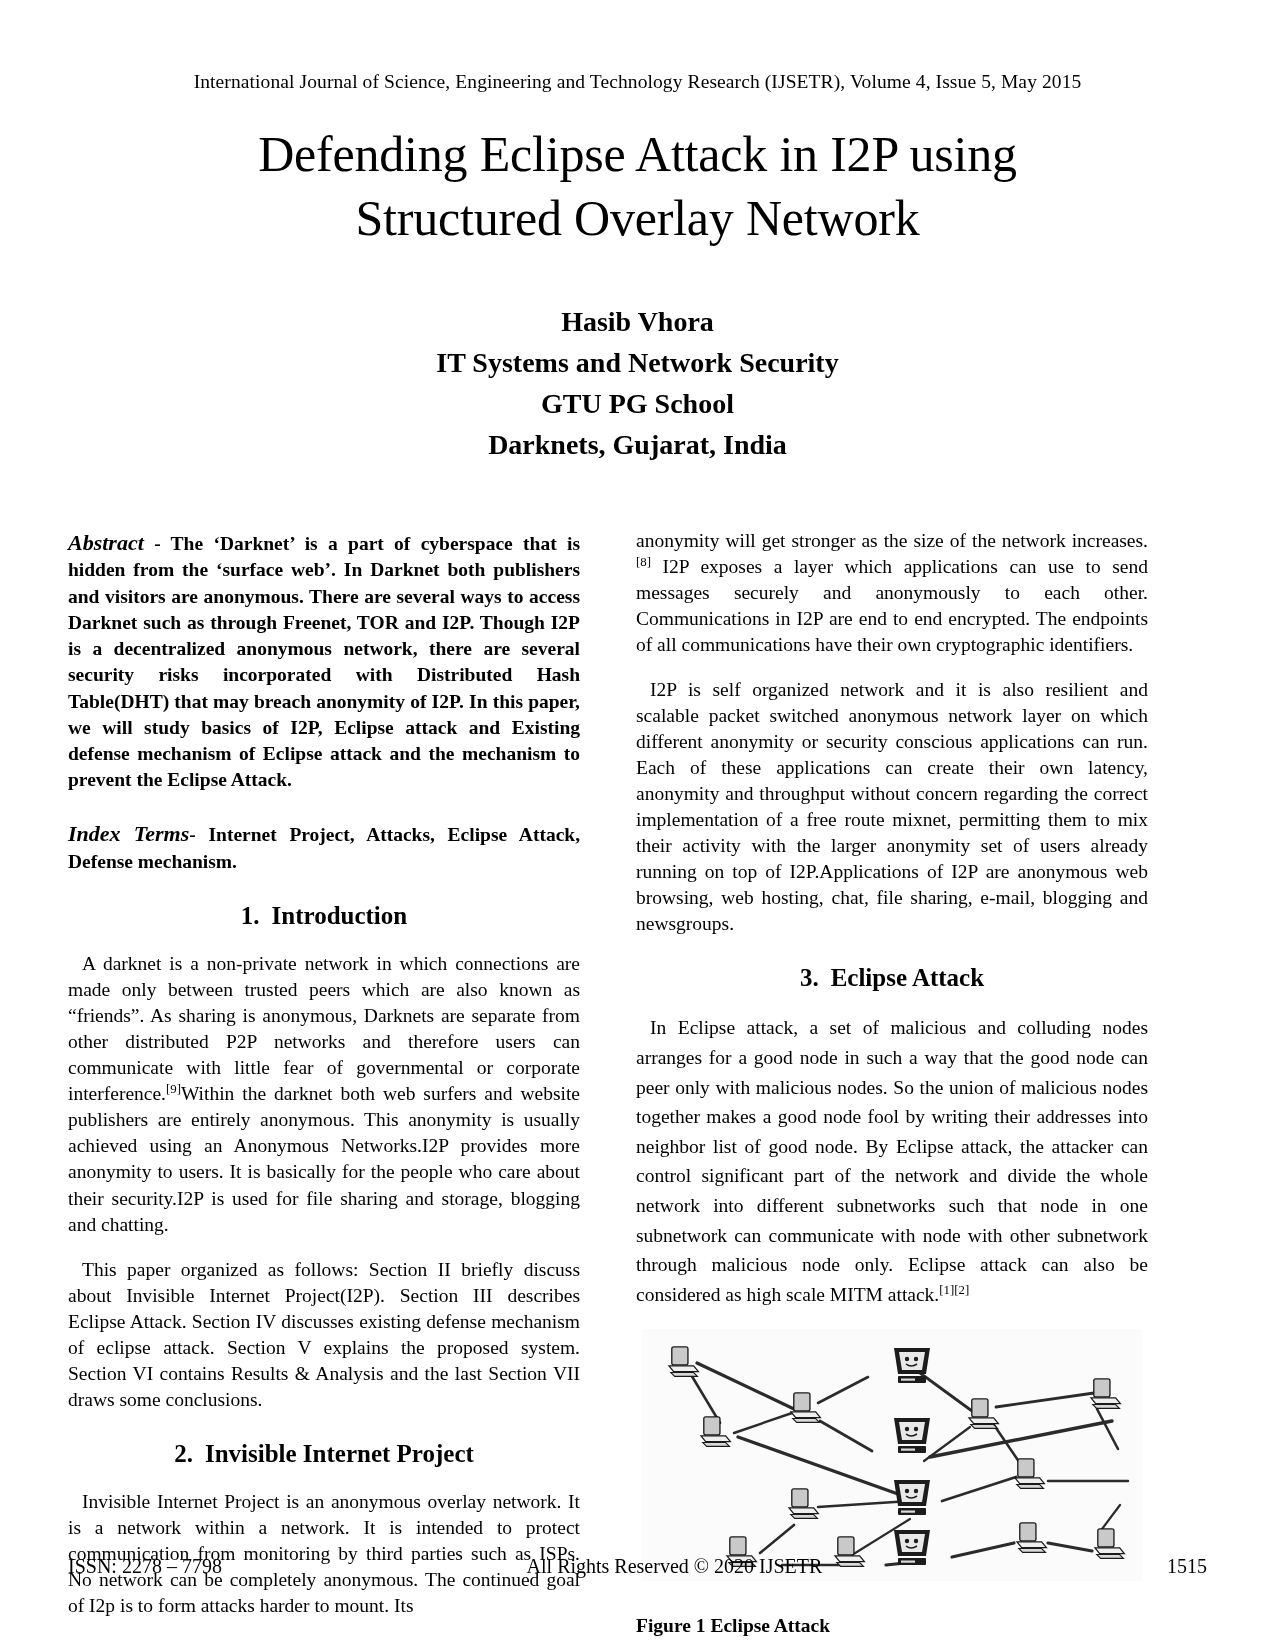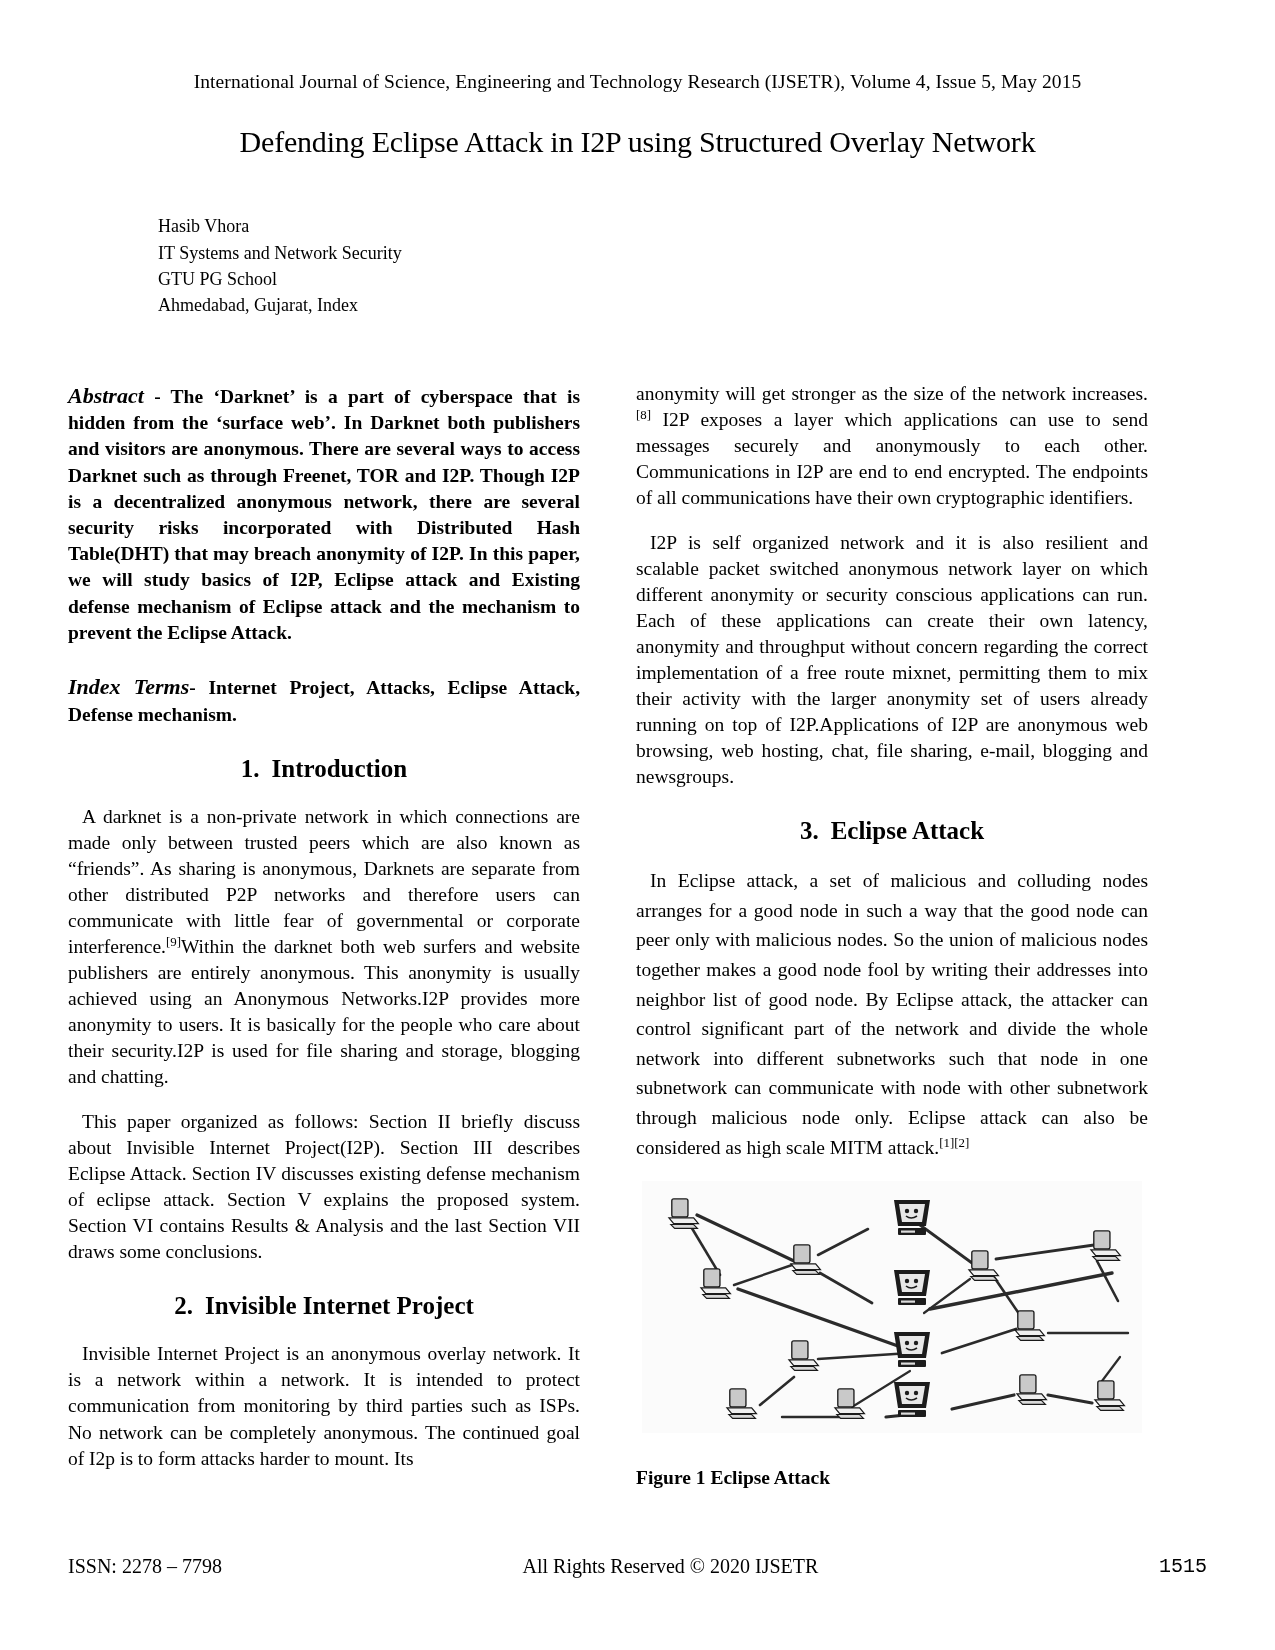--- a/index.html
+++ b/index.html
@@ -29,38 +29,38 @@
     text-align: center;
     font-size: 19.5px;
     line-height: 1.2;
     padding-top: 70px;
     letter-spacing: 0.1px;
   }
 
   
   .paper-title {
     text-align: center;
-    font-size: 30px;
+    font-size: 50px;
     line-height: 1.27;
     font-weight: normal;
     margin: 30px 85px 0 85px;
     letter-spacing: -0.2px;
   }
 
   
   .authors {
     display: flex;
     margin-top: 52px;
     padding: 0 90px;
   }
   .author-block {
     flex: 1 1 50%;
-    text-align: left;
-    font-weight: normal;
-    font-size: 18px;
+    text-align: center;
+    font-weight: bold;
+    font-size: 28px;
     line-height: 1.46;
   }
   .author-block .aline { display: block; }
 
   
   .columns {
     display: flex;
     margin-top: 62px;
     gap: 56px;
   }
@@ -137,37 +137,37 @@
     position: absolute;
     left: 68px;
     right: 68px;
     bottom: 72px;
     display: flex;
     align-items: center;
     font-size: 20px;
   }
   .footer-left { flex: 0 0 auto; }
   .footer-center { flex: 1 1 auto; text-align: center; padding-right: 40px;}
-  .footer-right { flex: 0 0 auto; font-family: Liberation Mono, monospace; }
+  .footer-right { flex: 0 0 auto; }
 </style>
 </head>
 <body>
 
 <div class="page">
 
   <div class="running-head">International Journal of Science, Engineering and Technology Research (IJSETR), Volume 4, Issue 5, May 2015</div>
 
   <h1 class="paper-title">Defending Eclipse Attack in I2P using Structured Overlay Network</h1>
 
   <div class="authors">
     <div class="author-block">
       <span class="aline">Hasib Vhora</span>
       <span class="aline">IT Systems and Network Security</span>
       <span class="aline">GTU PG School</span>
-      <span class="aline">Ahmedabad, Gujarat, Index</span>
+      <span class="aline">Darknets, Gujarat, India</span>
     </div>
   </div>
 
   <div class="columns">
 
     <div class="col">
 
       <p class="abstract">
         <span class="abstract-lead">Abstract</span><span> - </span><span>The ‘Darknet’ is a part of cyberspace that is hidden from the ‘surface web’. In Darknet both publishers and visitors are anonymous. There are several ways to access Darknet such as through Freenet, TOR and I2P. Though I2P is a decentralized anonymous network, there are several security risks incorporated with Distributed Hash Table(DHT) that may breach anonymity of I2P. In this paper, we will study basics of I2P, Eclipse attack and Existing defense mechanism of Eclipse attack and the mechanism to prevent the Eclipse Attack.</span>
       </p>

